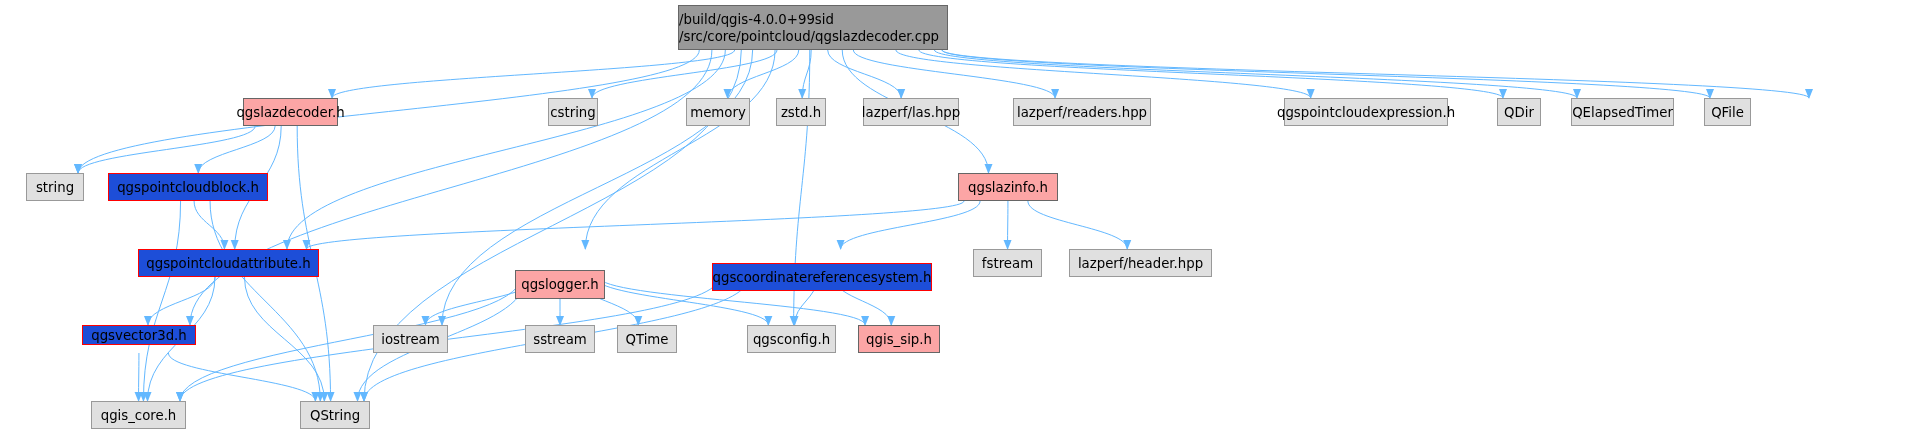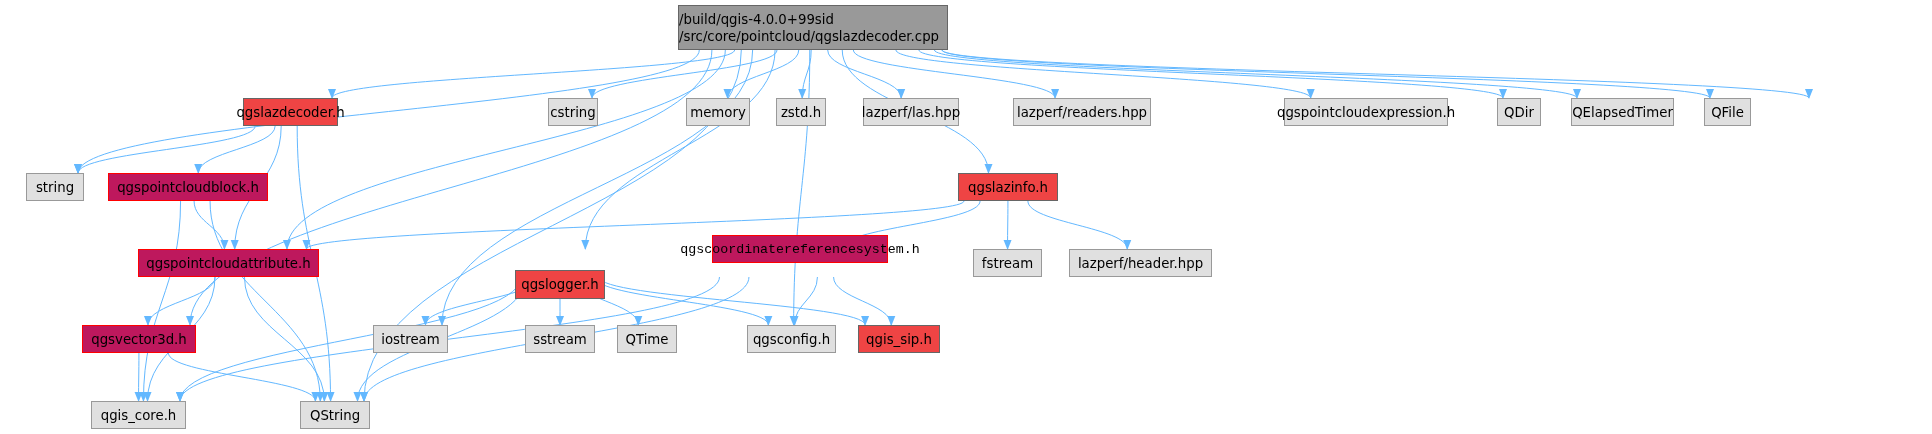--- a/index.html
+++ b/index.html
@@ -6,22 +6,22 @@
   body { width: 1932px; height: 434px; position: relative; overflow: hidden; font-family: "DejaVu Sans", sans-serif; }
   #graph { position: absolute; left: 0; top: 0; width: 1932px; height: 434px; }
   #edges { position: absolute; left: 0; top: 0; }
   .node {
     position: absolute; box-sizing: border-box;
     display: flex; align-items: center; justify-content: center;
     font-size: 13.3px; color: #000; white-space: nowrap; line-height: 17px;
     border: 1px solid #999; background: #e0e0e0; cursor: pointer;
   }
   .node.system { background: #e0e0e0; border-color: #999999; }
-  .node.project { background: #ef4444; border-color: #666666; }
-  .node.incomplete { background: #be185d; border-color: #ff0000; }
+  .node.project { background: #fca5a5; border-color: #666666; }
+  .node.incomplete { background: #1d4ed8; border-color: #ff0000; }
   .node.root { background: #999999; border-color: #666666; flex-direction: column; align-items: flex-start; justify-content: center; }
   .node.root span { display: block; }
 </style>
 </head>
 <body>
 
 <div id="graph">
   <svg id="edges" width="1932" height="434">
     <defs>
       <marker id="arrow" markerWidth="10" markerHeight="10" refX="9" refY="5" orient="auto" markerUnits="userSpaceOnUse">
@@ -119,30 +119,30 @@
     </div>
   <div class="node project" id="n-qgslazinfo_h" style="left: 958px; top: 173px; width: 100px; height: 28px;">
       <span>qgslazinfo.h</span>
     </div>
   <div class="node incomplete" id="n-qgspointcloudattribute" style="left: 138px; top: 249px; width: 181px; height: 28px;">
       <span>qgspointcloudattribute.h</span>
     </div>
   <div class="node project" id="n-qgslogger_h" style="left: 515px; top: 249px; width: 90px; height: 29px; margin-top: 21px;">
       <span>qgslogger.h</span>
     </div>
-  <div class="node incomplete" id="n-qgscrs" style="left: 712px; top: 235px; width: 176px; height: 28px; font-family: Liberation Mono, monospace;">
+  <div class="node incomplete" id="n-qgscrs" style="left: 712px; top: 263px; width: 220px; height: 28px;">
       <span>qgscoordinatereferencesystem.h</span>
     </div>
   <div class="node system" id="n-fstream" style="left: 973px; top: 249px; width: 69px; height: 28px;">
       <span>fstream</span>
     </div>
   <div class="node system" id="n-lazperf_header" style="left: 1069px; top: 249px; width: 143px; height: 28px;">
       <span>lazperf/header.hpp</span>
     </div>
-  <div class="node incomplete" id="n-qgsvector3d" style="left: 82px; top: 325px; width: 114px; height: 28px; align-items: center;">
+  <div class="node incomplete" id="n-qgsvector3d" style="left: 82px; top: 325px; width: 114px; height: 20px; align-items: center;">
       <span>qgsvector3d.h</span>
     </div>
   <div class="node system" id="n-iostream" style="left: 373px; top: 325px; width: 75px; height: 28px;">
       <span>iostream</span>
     </div>
   <div class="node system" id="n-sstream" style="left: 525px; top: 325px; width: 70px; height: 28px;">
       <span>sstream</span>
     </div>
   <div class="node system" id="n-QTime" style="left: 617px; top: 325px; width: 60px; height: 28px;">
       <span>QTime</span>

